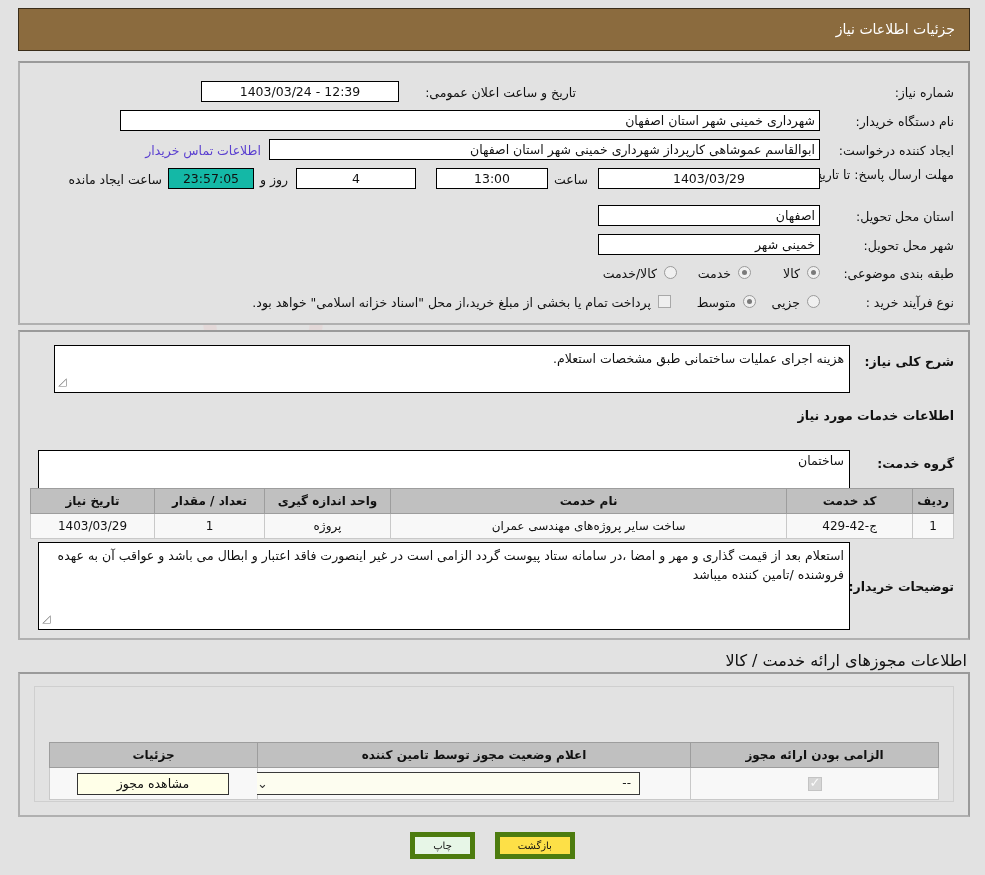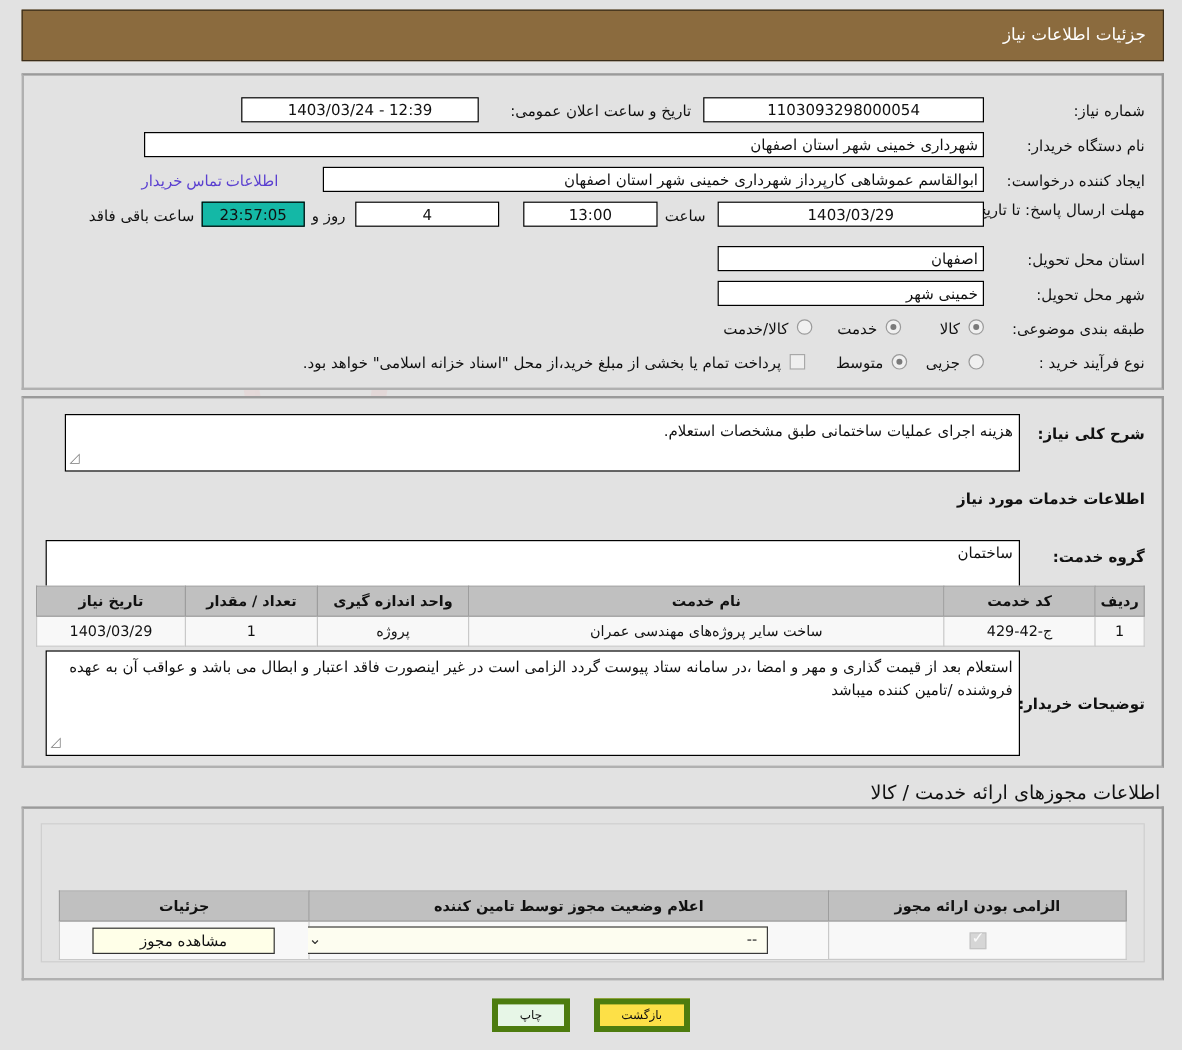--- a/index.html
+++ b/index.html
@@ -287,42 +287,41 @@
   </div>
 </div>
 
 <div class="page-header">
   <div class="title">جزئیات اطلاعات نیاز</div>
 </div>
 
 <div class="panel" id="panel-main">
 
   <div class="lbl" style="right:14px; top:22px;">شماره نیاز:</div>
-  <div class="fld center" style="right:148px; top:18px; width:234px;">1103093298000054</div>
 
   <div class="lbl" style="right:392px; top:22px;">تاریخ و ساعت اعلان عمومی:</div>
   <div class="fld center" style="right:569px; top:18px; width:198px;">12:39 - 1403/03/24</div>
 
   <div class="lbl" style="right:14px; top:51px;">نام دستگاه خریدار:</div>
   <div class="fld" style="right:148px; top:47px; width:700px;">شهرداری خمینی شهر استان اصفهان</div>
 
   <div class="lbl" style="right:14px; top:80px;">ایجاد کننده درخواست:</div>
   <div class="fld" style="right:148px; top:76px; width:551px;">ابوالقاسم عموشاهی کارپرداز شهرداری خمینی شهر استان اصفهان</div>
-  <a class="linktext" style="right:736px; top:80px;font-family:Liberation Serif, serif;">اطلاعات تماس خریدار</a>
+  <a class="linktext" style="right:707px; top:80px;">اطلاعات تماس خریدار</a>
 
   <div class="lbl" style="right:14px; top:104px; line-height:16px;">
     <span>مهلت ارسال پاسخ: تا تاریخ:</span>
   </div>
   <div class="fld center" style="right:148px; top:105px; width:222px;">1403/03/29</div>
   <div class="lbl" style="right:380px; top:109px;">ساعت</div>
   <div class="fld center" style="right:420px; top:105px; width:112px;">13:00</div>
   <div class="fld center" style="right:552px; top:105px; width:120px;">4</div>
   <div class="lbl" style="right:680px; top:109px;">روز و</div>
   <div class="fld cream center" style="right:714px; top:105px; width:86px;">23:57:05</div>
-  <div class="lbl" style="right:806px; top:109px;">ساعت باقی فاقد</div>
+  <div class="lbl" style="right:806px; top:109px;">ساعت ایجاد مانده</div>
 
   <div class="lbl" style="right:14px; top:146px;">استان محل تحویل:</div>
   <div class="fld" style="right:148px; top:142px; width:222px;">اصفهان</div>
 
   <div class="lbl" style="right:14px; top:175px;">شهر محل تحویل:</div>
   <div class="fld" style="right:148px; top:171px; width:222px;">خمینی شهر</div>
 
   <div class="lbl" style="right:14px; top:203px;">طبقه بندی موضوعی:</div>
   <div class="radio on" style="right:148px; top:203px;"></div>
   <div class="lbl" style="right:168px; top:203px;">کالا</div>

